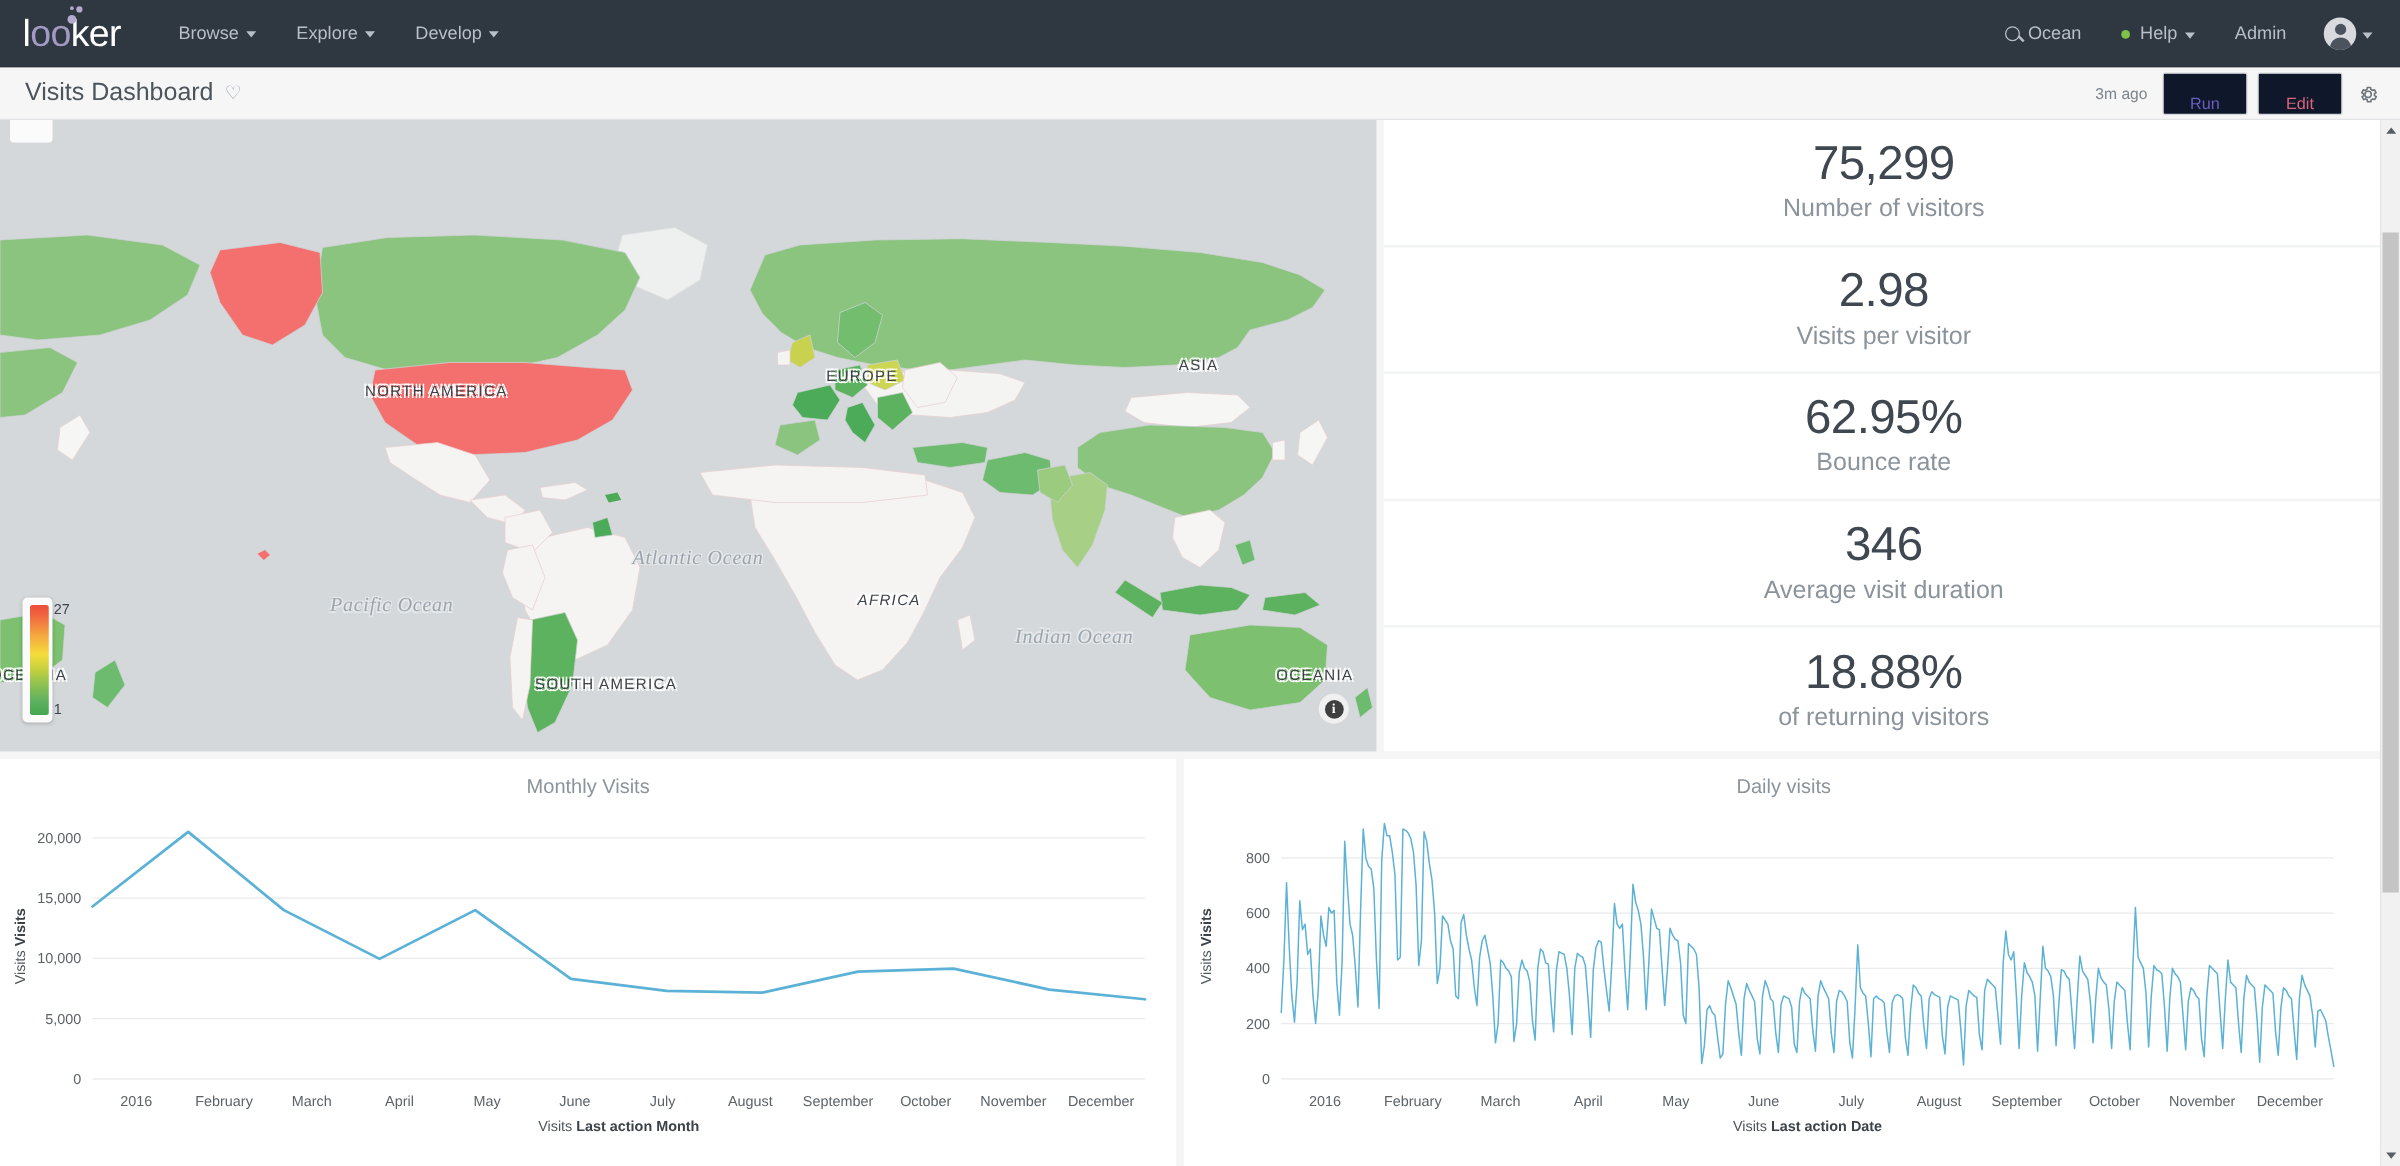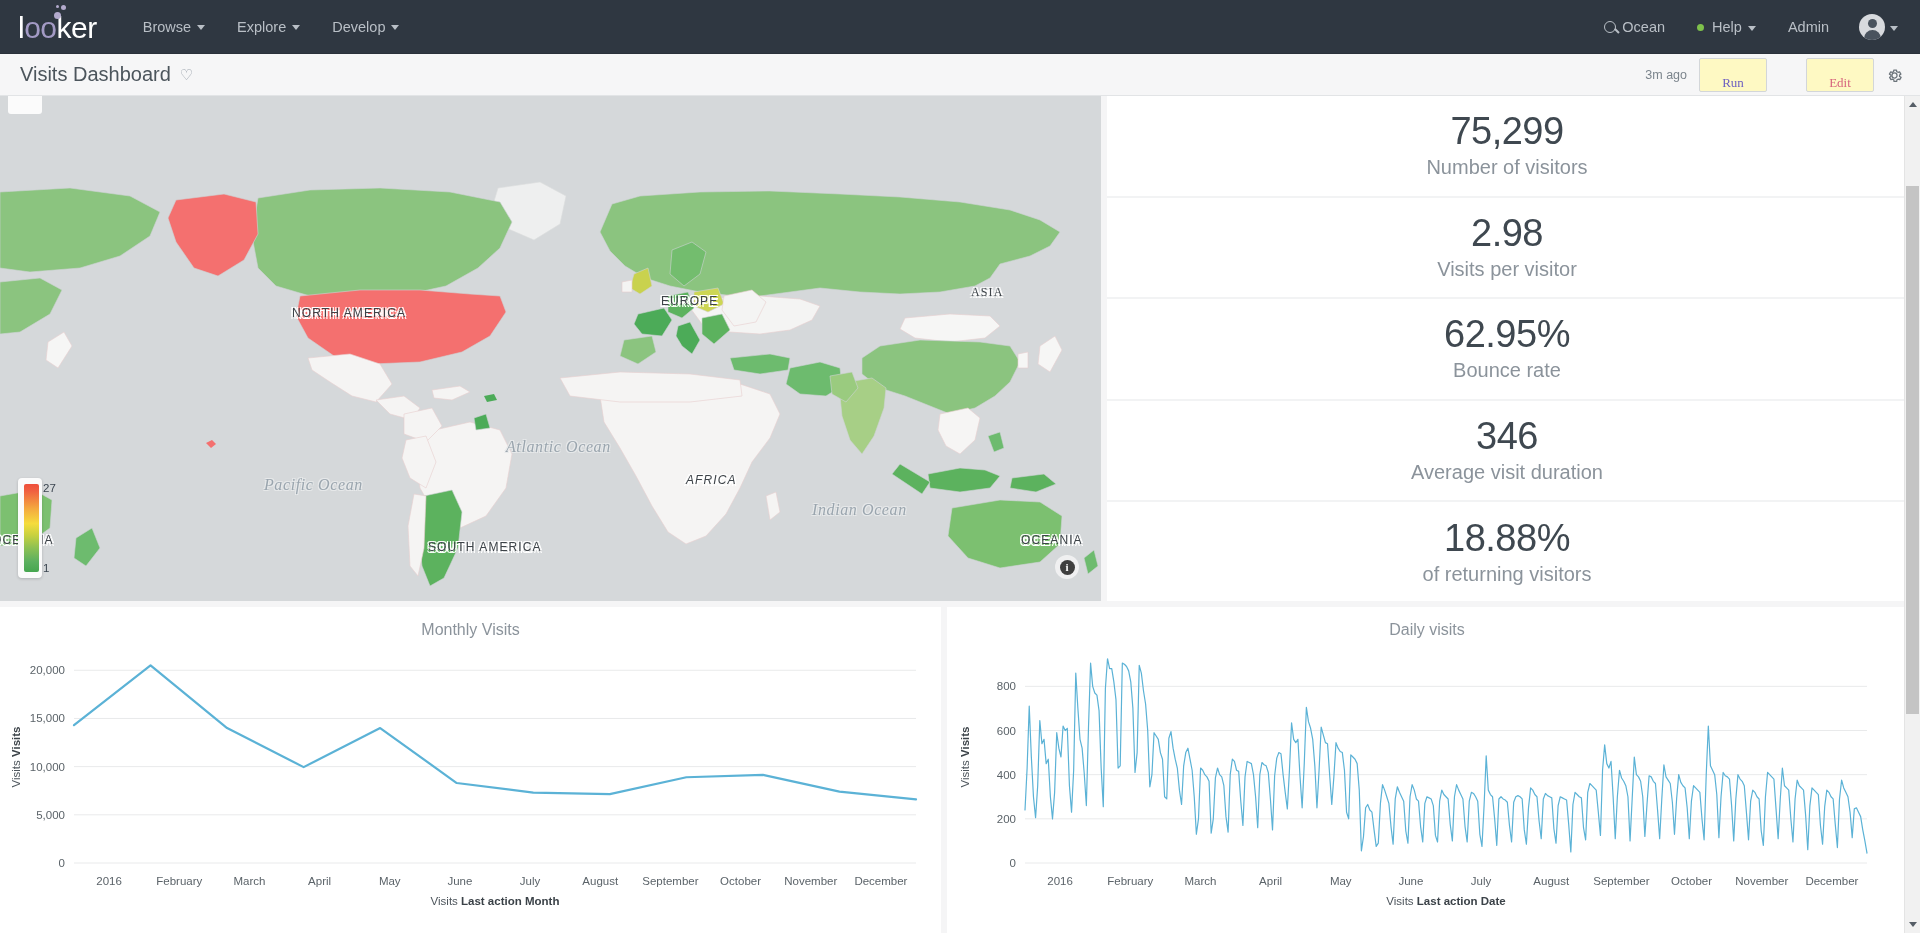--- a/index.html
+++ b/index.html
@@ -89,27 +89,27 @@
     font-size: 20px; font-weight: 400; color: #4c555c;
     display: flex; align-items: center; gap: 9px;
   }
   .heart { color: #9aa2ab; font-size: 15px; cursor: pointer; line-height: 1; }
   #dashhead-right {
     position: absolute; right: 14px; top: 0; height: 42px;
     display: flex; align-items: center; gap: 8px;
   }
   #timeago { font-size: 12.5px; color: #7b848c; margin-right: 4px; }
   .hbtn {
-    border: 1px solid #d3d6d9; background: #fef9c3;
+    border: 1px solid #d3d6d9; background: #0f172a;
     height: 27px; min-width: 68px; padding: 16px 14px;
     font-size: 13px; border-radius: 2px; cursor: pointer;
-    font-family: Liberation Serif, serif;
+    font-family: Liberation Sans, sans-serif;
   }
   #btn-run { color: #6c5ec1; }
-  #btn-edit { color: #d7657e; margin-left: 31px; }
+  #btn-edit { color: #d7657e; }
   .gear {
     width: 17px; height: 17px; cursor: pointer;
     margin-left: 4px; margin-right: 3px;
   }
 
   
   #content {
     position: absolute; top: 96px; left: 0;
     width: 1920px; height: 837px;
     background: #f5f5f6;
@@ -402,21 +402,21 @@
       <path fill="#f5f4f3" stroke="#e8cfcf" stroke-width="0.6" d="M432,294 L460,290 L470,296 L452,304 L434,302 Z"></path>
       <path fill="#4cab58" stroke="none" d="M484,300 l10,-2 3,6 -10,2 z"></path>
     </svg>
 
     <div id="mapcorner"></div>
 
     <div class="maplabel" style="left:292px;top:210px;">NORTH AMERICA</div>
     <div class="maplabel" style="left:428px;top:444px;">SOUTH AMERICA</div>
     <div class="maplabel" style="left:661px;top:198px;">EUROPE</div>
     <div class="maplabel" style="left:686px;top:377px;font-style:italic;">AFRICA</div>
-    <div class="maplabel" style="left:971px;top:189px;font-family:Liberation Serif, serif;">ASIA</div>
+    <div class="maplabel" style="left:943px;top:189px;">ASIA</div>
     <div class="maplabel" style="left:1021px;top:437px;">OCEANIA</div>
     <div class="maplabel" style="left:-8px;top:437px;">OCEANIA</div>
 
     <div class="ocean" style="left:506px;top:342px;">Atlantic Ocean</div>
     <div class="ocean" style="left:264px;top:380px;">Pacific Ocean</div>
     <div class="ocean" style="left:812px;top:405px;">Indian Ocean</div>
 
     <div id="legendbox">
       <div id="legendbar"></div>
       <div class="legend-val" id="legend-hi">27</div>

